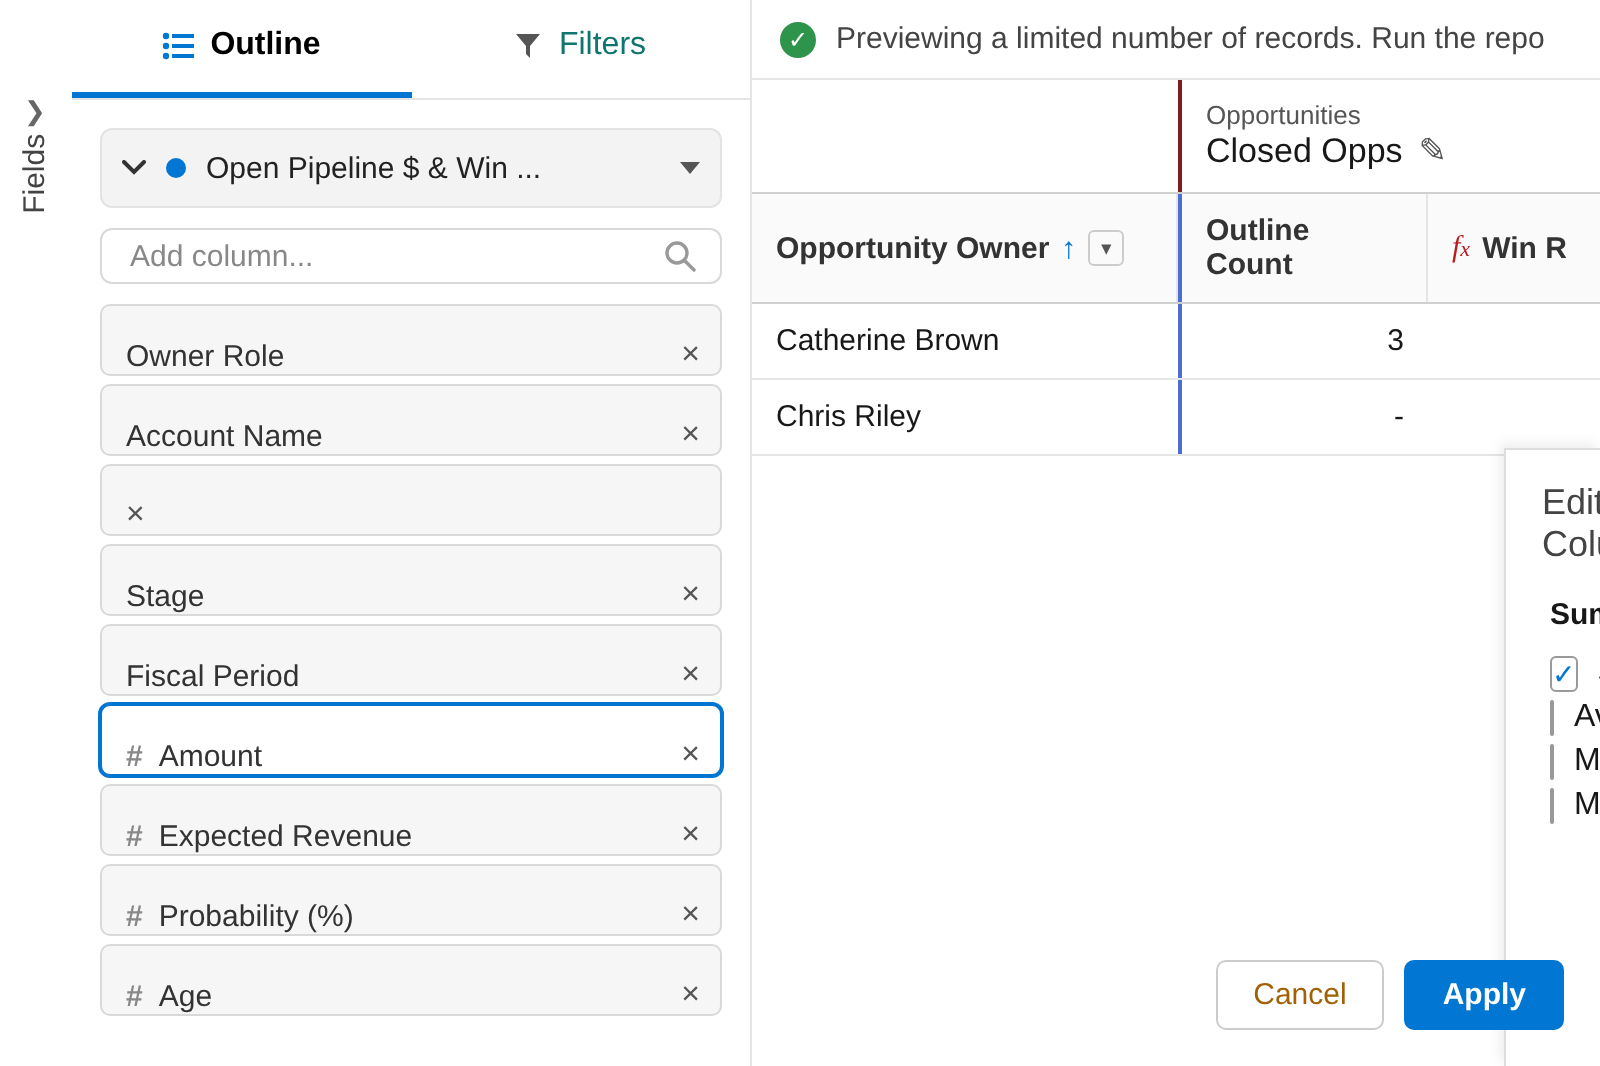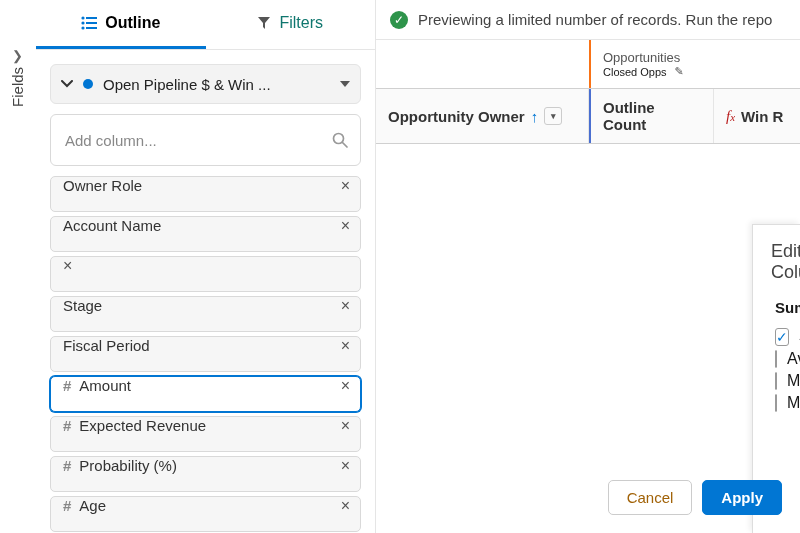--- a/index.html
+++ b/index.html
@@ -19,43 +19,43 @@
   .side-tab .icn { font-size: 15px; }
 
   .panel-body { padding: 14px 14px 0 14px; display: flex; flex-direction: column; gap: 10px; }
 
   .report-select { background: #f3f3f3; border: 1px solid #e3e3e3; border-radius: 6px; height: 40px; display: flex; align-items: center; gap: 10px; padding: 0 10px; }
   .report-select .chev-down { color: #444; }
   .blue-dot { width: 10px; height: 10px; border-radius: 50%; background: #0176d3; }
   .report-select-label { flex: 1; font-size: 15px; color: #222; white-space: nowrap; overflow: hidden; text-overflow: ellipsis; }
   .report-select .caret-end { width: 0; height: 0; border-left: 5px solid transparent; border-right: 5px solid transparent; border-top: 6px solid #555; }
 
-  .search-box { height: 52px; border: 1px solid #d9d9d9; border-radius: 6px; display: flex; align-items: center; padding: 0 12px; gap: 3px; background: #fff; }
+  .search-box { height: 28px; border: 1px solid #d9d9d9; border-radius: 6px; display: flex; align-items: center; padding: 0 12px; gap: 3px; background: #fff; }
   .search-box input { border: none; outline: none; flex: 1; font-size: 15px; color: #555; }
   .search-box input::placeholder { color: #888; }
   .search-ic { color: #888; }
 
   .col-list { display: flex; flex-direction: column; gap: 4px; }
-  .col-item { height: 36px; border: 1px solid #d9d9d9; border-radius: 5px; background: #f6f6f6; display: flex; align-items: flex-start; padding: 0 10px 0 12px; gap: 8px; font-size: 15px; color: #333; }
+  .col-item { height: 36px; border: 1px solid #d9d9d9; border-radius: 5px; background: #f6f6f6; display: flex; align-items: flex-end; padding: 0 10px 0 12px; gap: 8px; font-size: 15px; color: #333; }
   .col-item.selected { border-color: #0176d3; background: #fff; box-shadow: 0 0 0 1px #0176d3; }
   .col-item .hash { color: #888; font-weight: 600; }
   .col-item .col-label { flex: 1; }
   .col-item .close-x { color: #555; font-size: 16px; cursor: pointer; }
 
   
   .main { flex: 1; position: relative; display: flex; flex-direction: column; }
   .preview-banner { height: 40px; display: flex; align-items: center; gap: 10px; padding: 0 14px; border-bottom: 1px solid #e5e5e5; color: #444; font-size: 15px; white-space: nowrap; overflow: hidden; }
   .check-circle { width: 18px; height: 18px; border-radius: 50%; background: #2e944b; color: #fff; display: flex; align-items: center; justify-content: center; font-size: 12px; }
 
   .grid-head-row1 { display: flex; border-bottom: 1px solid #d0d0d0; }
   .cell { padding: 10px 12px; font-size: 15px; }
   .h-spacer { width: 213px; }
-  .h-group { border-left: 2px solid #f97316; flex: 1; }
+  .h-group { border-left: 2px solid #7f1d1d; flex: 1; }
   .grp-top { font-size: 13px; color: #555; }
-  .grp-title { font-size: 11px; display: flex; align-items: center; gap: 8px; }
+  .grp-title { font-size: 17px; display: flex; align-items: center; gap: 8px; }
 
   .grid-head-row2 { display: flex; background: #fafafa; border-bottom: 1px solid #d0d0d0; }
   .hcell { padding: 10px 12px; font-weight: 600; font-size: 15px; color: #333; display: flex; align-items: center; gap: 6px; border-right: 1px solid #e5e5e5; }
   .hcell:last-child { border-right: none; }
   .hcell.owner { width: 213px; }
   .hcell.count { width: 125px; border-left: 2px solid #4a6fd0; }
   .hcell.winrate { flex: 1; }
   .sort-up { color: #0176d3; font-weight: 700; }
   .caret-box { width: 18px; height: 18px; border: 1px solid #ccc; border-radius: 3px; display: flex; align-items: center; justify-content: center; font-size: 9px; color: #555; }
   .fx-italic { font-style: italic; font-family: Georgia, serif; color: #b91c1c; font-weight: 500; }
@@ -210,20 +210,32 @@
     </div>
     <div class="hcell count">
       <span>Outline Count</span>
     </div>
     <div class="hcell winrate">
       <span class="fx-italic">f<span style="font-size:11px">x</span></span>
       <span>Win R</span>
     </div>
   </div>
 
+  <div id="grid-body">
+      <div class="grid-body-row">
+        <div class="bcell owner">Catherine Brown</div>
+        <div class="bcell count">3</div>
+        <div class="bcell winrate"></div>
+      </div>
+      <div class="grid-body-row">
+        <div class="bcell owner">Chris Riley</div>
+        <div class="bcell count">-</div>
+        <div class="bcell winrate"></div>
+      </div>
+    </div>
 
   <div class="popover">
     <div class="pop-head">
       <span class="pop-title">Edit Column</span>
 
     </div>
     <div class="pop-body">
       <div class="sum-label">Summarize</div>
       <div id="ck-list">
           <div class="ck-row">

